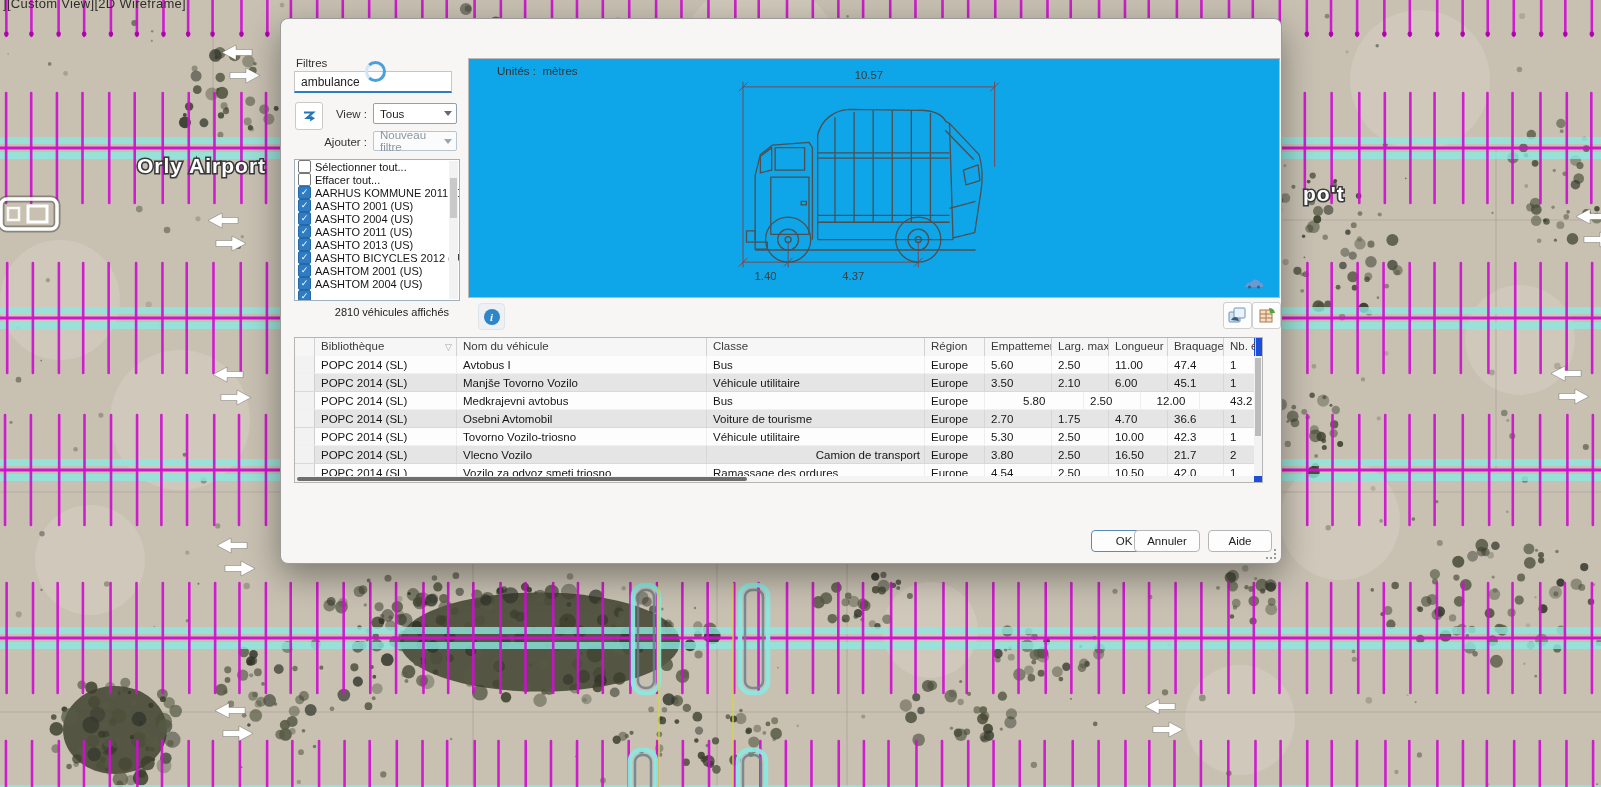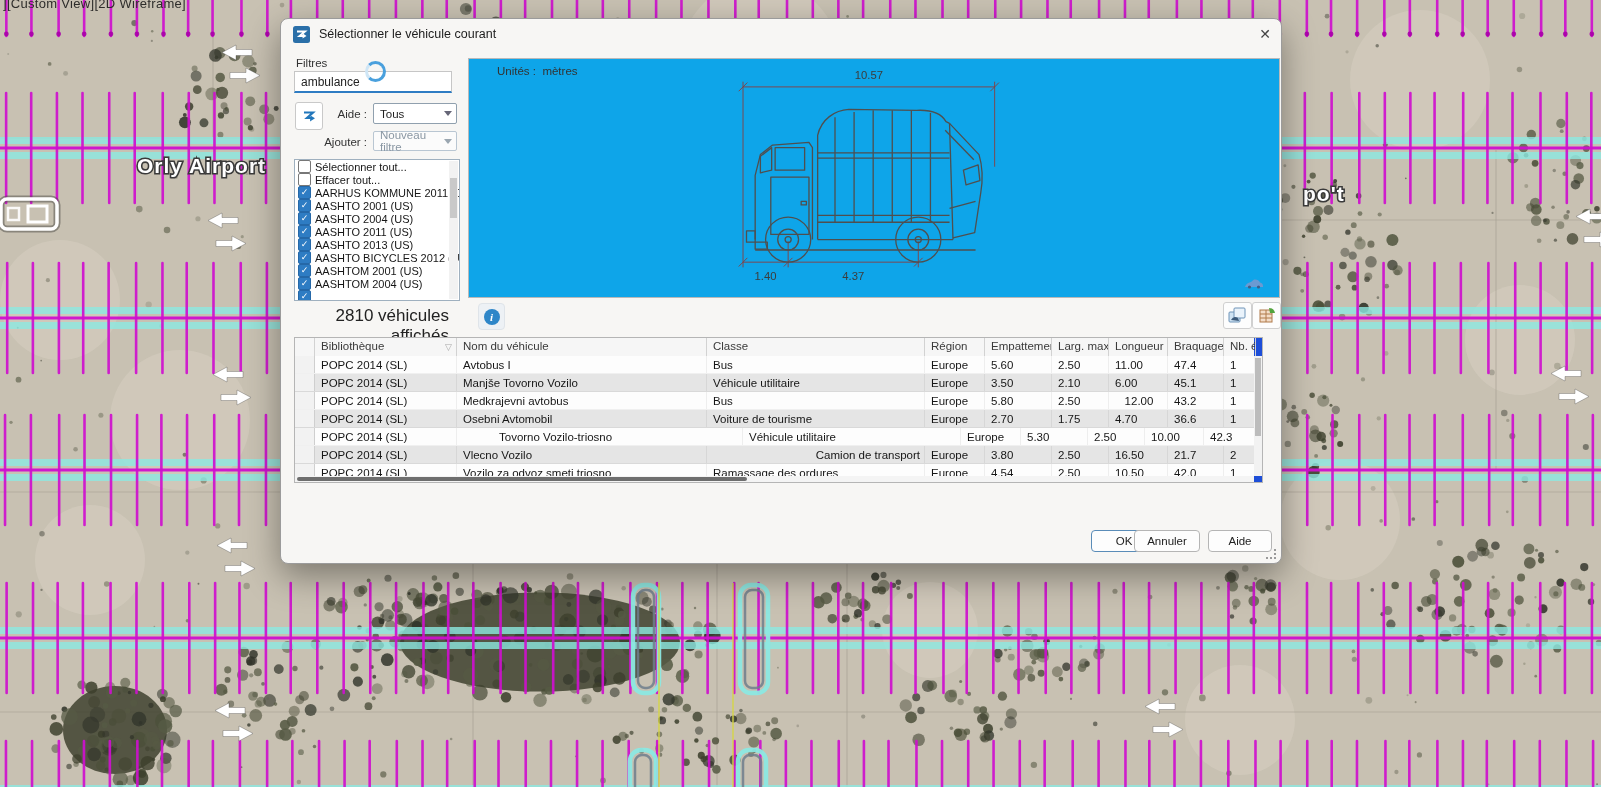--- a/index.html
+++ b/index.html
@@ -33,21 +33,21 @@
   .chev{margin-left:auto;width:0;height:0;border-left:4px solid transparent;border-right:4px solid transparent;
         border-top:5px solid #667;}
   #filter-list{left:13px;top:140px;width:164px;height:140px;background:#fff;border:1px solid #9fb0bf;overflow:hidden;}
   .fl-item{display:flex;align-items:center;height:13px;padding:0 2px 0 3px;}
   .fl-item .cb{width:11px;height:11px;border:1px solid #777;background:#fff;border-radius:2px;margin-right:4px;
                flex:0 0 auto;font-size:9px;line-height:11px;color:#fff;text-align:center;}
   .fl-item .cb.on{background:#2e7cc3;border-color:#2568a8;}
   .fl-item .txt{font-size:11px;color:#161616;white-space:nowrap;}
   #fl-scroll{position:absolute;right:1px;top:1px;bottom:1px;width:9px;background:#f2f2f2;}
   #fl-thumb{position:absolute;left:1px;top:17px;width:7px;height:40px;background:#c9c9c9;}
-  #count-text{left:13px;top:287px;width:155px;text-align:right;font-size:17px;color:#222;}
+  #count-text{left:13px;top:287px;width:155px;text-align:right;font-size:11px;color:#222;}
   #info-btn{left:197px;top:284px;width:25px;height:25px;border-radius:4px;background:#edf1f5;border:1px solid #dfe4e9;
             display:flex;align-items:center;justify-content:center;}
   #info-circle{width:16px;height:16px;border-radius:50%;background:#2e86c8;color:#fff;font-size:11px;font-weight:bold;
                text-align:center;line-height:16px;font-family:"Liberation Serif",serif;font-style:italic;}
   #preview{left:187px;top:39px;width:810px;height:238px;background:#0ea5e9;border:1px solid #b9b9b9;}
   #units-row{left:28px;top:6px;font-size:11.5px;color:#333;}
   #truck-svg{left:248px;top:10px;width:295px;height:218px;}
   #mini-car{right:15px;bottom:8px;width:20px;height:11px;}
   .tool-btn{width:27px;height:25px;background:#fdfdfd;border:1px solid #d0d0d0;border-radius:3px;
             display:flex;align-items:center;justify-content:center;}
@@ -1573,43 +1573,34 @@
     <g>
       <text x="137" y="173" font-size="21" fill="#ffffff" stroke="#3a3a3a" stroke-width="3.2" paint-order="stroke" letter-spacing="1" font-weight="bold">Orly Airport</text>
       <text x="1303" y="201" font-size="21" fill="#ffffff" stroke="#3a3a3a" stroke-width="3.2" paint-order="stroke" letter-spacing="1" font-weight="bold">po't</text>
     </g>
   </svg>
 
   <div id="viewport-label">][Custom View][2D Wireframe]</div>
 
   <div id="dlg">
 
-    <div id="titlebar" class="abs">
-      <svg id="dlg-icon" class="abs" viewBox="0 0 17 17">
-        <rect x="0" y="0" width="17" height="17" rx="2.5" fill="#2a6fa8"></rect>
-        <path d="M4 5.5 H12 L6.5 10 H11" stroke="#fff" stroke-width="1.9" fill="none"></path>
-        <path d="M10 7.5 L13.5 10 L9.5 12.5 Z" fill="#fff"></path>
-      </svg>
-      <div id="dlg-title" class="abs">Sélectionner le véhicule courant</div>
-      <div id="dlg-close" class="abs">✕</div>
-    </div>
 
     <div id="filtres-label" class="abs lbl">Filtres</div>
 
     <input id="search-input" class="abs" type="text" value="ambulance" style="">
     <div id="spinner" class="abs"></div>
 
     <div id="refresh-btn" class="abs">
       <svg width="17" height="15" viewBox="0 0 17 15">
         <path d="M3 3.5 H12 L6 9 H11" stroke="#2277bb" stroke-width="2.2" fill="none"></path>
         <path d="M9.5 6.5 L14 9.3 L9 12.5 Z" fill="#2277bb"></path>
       </svg>
     </div>
 
-    <div id="pays-label" class="abs lbl">Aide :</div>
+    <div id="pays-label" class="abs lbl">View :</div>
     <div id="pays-select" class="abs select">
       <span>Tous</span>
       <span class="chev"></span>
     </div>
 
     <div id="ajouter-label" class="abs lbl">Ajouter :</div>
     <div id="ajouter-select" class="abs select">
       <span>Nouveau filtre</span>
       <span class="chev" style="border-top-color:#9aa6b0;"></span>
     </div>
@@ -1811,42 +1802,42 @@
             <div class="vb-cell" style="width: 59px; flex: 0 0 auto;">6.00</div>
             <div class="vb-cell" style="width: 56px; flex: 0 0 auto;">45.1</div>
             <div class="vb-cell" style="width: 32px; flex: 0 0 auto;">1</div>
           </div>
           <div class="vt-row">
             <div class="vb-cell sel-cell" style="width: 20px; flex: 0 0 auto;"></div>
             <div class="vb-cell" style="width: 142px; flex: 0 0 auto;">POPC 2014 (SL)</div>
             <div class="vb-cell" style="width: 250px; flex: 0 0 auto;">Medkrajevni avtobus</div>
             <div class="vb-cell" style="width: 218px; flex: 0 0 auto;">Bus</div>
             <div class="vb-cell" style="width: 60px; flex: 0 0 auto;">Europe</div>
-            <div class="vb-cell" style="width: 67px; flex: 0 0 auto;">5.80</div>
+            <div class="vb-cell" style="width: 67px; flex: 0 0 auto; margin-left: 32px;">5.80</div>
             <div class="vb-cell" style="width: 57px; flex: 0 0 auto;">2.50</div>
             <div class="vb-cell" style="width: 59px; flex: 0 0 auto; text-align: center;">12.00</div>
-            <div class="vb-cell" style="width: 56px; flex: 0 0 auto;">43.2</div>
+            <div class="vb-cell" style="width: 56px; flex: 0 0 auto; margin-left: 24px;">43.2</div>
             <div class="vb-cell" style="width: 32px; flex: 0 0 auto;">1</div>
           </div>
           <div class="vt-row alt">
             <div class="vb-cell sel-cell" style="width: 20px; flex: 0 0 auto;"></div>
             <div class="vb-cell" style="width: 142px; flex: 0 0 auto;">POPC 2014 (SL)</div>
             <div class="vb-cell" style="width: 250px; flex: 0 0 auto;">Osebni Avtomobil</div>
             <div class="vb-cell" style="width: 218px; flex: 0 0 auto;">Voiture de tourisme</div>
             <div class="vb-cell" style="width: 60px; flex: 0 0 auto;">Europe</div>
             <div class="vb-cell" style="width: 67px; flex: 0 0 auto;">2.70</div>
             <div class="vb-cell" style="width: 57px; flex: 0 0 auto;">1.75</div>
             <div class="vb-cell" style="width: 59px; flex: 0 0 auto;">4.70</div>
             <div class="vb-cell" style="width: 56px; flex: 0 0 auto;">36.6</div>
             <div class="vb-cell" style="width: 32px; flex: 0 0 auto;">1</div>
           </div>
           <div class="vt-row">
             <div class="vb-cell sel-cell" style="width: 20px; flex: 0 0 auto;"></div>
             <div class="vb-cell" style="width: 142px; flex: 0 0 auto;">POPC 2014 (SL)</div>
-            <div class="vb-cell" style="width: 250px; flex: 0 0 auto; margin-left: 36px;">Tovorno Vozilo-triosno</div>
+            <div class="vb-cell" style="width: 250px; flex: 0 0 auto;">Tovorno Vozilo-triosno</div>
             <div class="vb-cell" style="width: 218px; flex: 0 0 auto;">Véhicule utilitaire</div>
             <div class="vb-cell" style="width: 60px; flex: 0 0 auto;">Europe</div>
             <div class="vb-cell" style="width: 67px; flex: 0 0 auto;">5.30</div>
             <div class="vb-cell" style="width: 57px; flex: 0 0 auto;">2.50</div>
             <div class="vb-cell" style="width: 59px; flex: 0 0 auto;">10.00</div>
             <div class="vb-cell" style="width: 56px; flex: 0 0 auto;">42.3</div>
             <div class="vb-cell" style="width: 32px; flex: 0 0 auto;">1</div>
           </div>
           <div class="vt-row alt">
             <div class="vb-cell sel-cell" style="width: 20px; flex: 0 0 auto;"></div>

